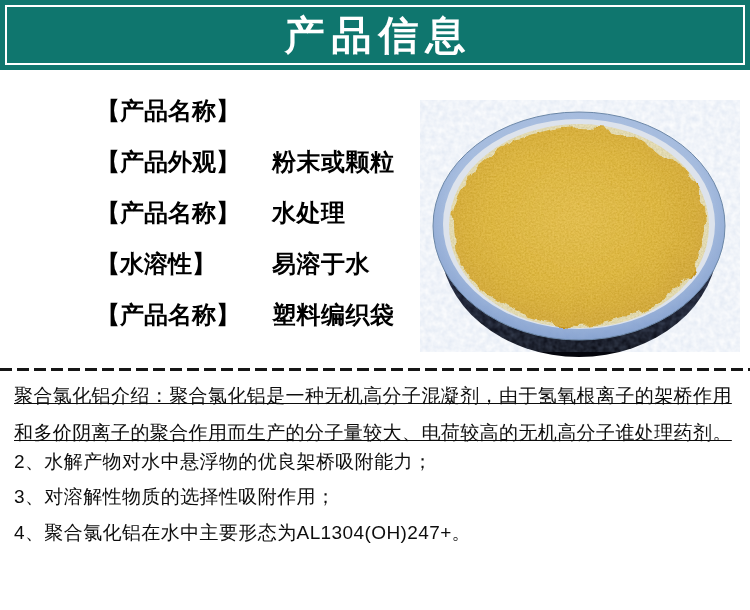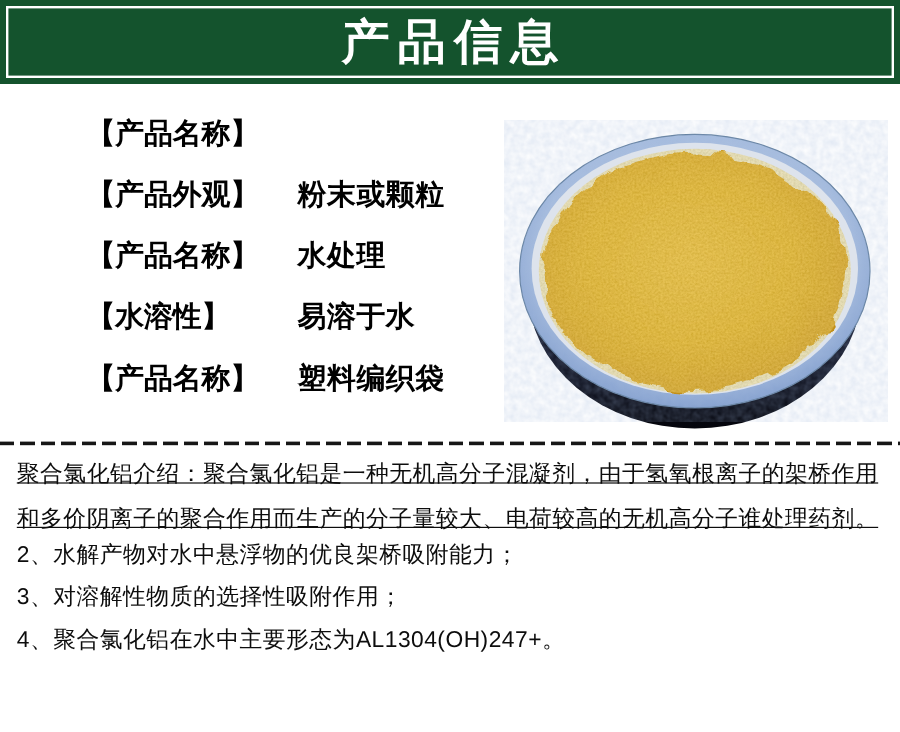--- a/index.html
+++ b/index.html
@@ -5,36 +5,36 @@
   html,body{margin:0;padding:0;}
   body{
     width:750px;height:610px;position:relative;overflow:hidden;
     background:#ffffff;
     font-family:"Liberation Sans","DejaVu Sans",sans-serif;
     color:#111;
   }
   
   .banner{
     position:absolute;left:0;top:0;width:750px;height:70px;
-    background:#14532d;
+    background:#0f766e;
   }
   .banner-inner{
     position:absolute;left:5px;top:5px;right:5px;bottom:5px;
     border:2px solid #ffffff;
     display:flex;align-items:center;justify-content:center;
   }
   .banner-title{
     color:#ffffff;font-size:40px;font-weight:bold;
     letter-spacing:7px;text-indent:7px;line-height:1;
   }
   
   .attrs{position:absolute;left:72px;top:86px;}
   .attr-row{
     display:flex;align-items:center;height:50.8px;
-    font-size:24px;font-weight:600;color:#000;white-space:nowrap;
+    font-size:24px;font-weight:600;color:#000;white-space:nowrap;margin-left:24px;
   }
   .attr-label{width:176px;flex:0 0 176px;}
   .attr-value{letter-spacing:0.5px;}
   
   .photo{position:absolute;left:420px;top:100px;width:320px;height:268px;}
   .photo svg{display:block;width:320px;height:268px;}
   
   .divider{
     position:absolute;left:0;top:368px;width:750px;height:3px;
     background:repeating-linear-gradient(90deg,#161616 0 12px,transparent 12px 17px);

